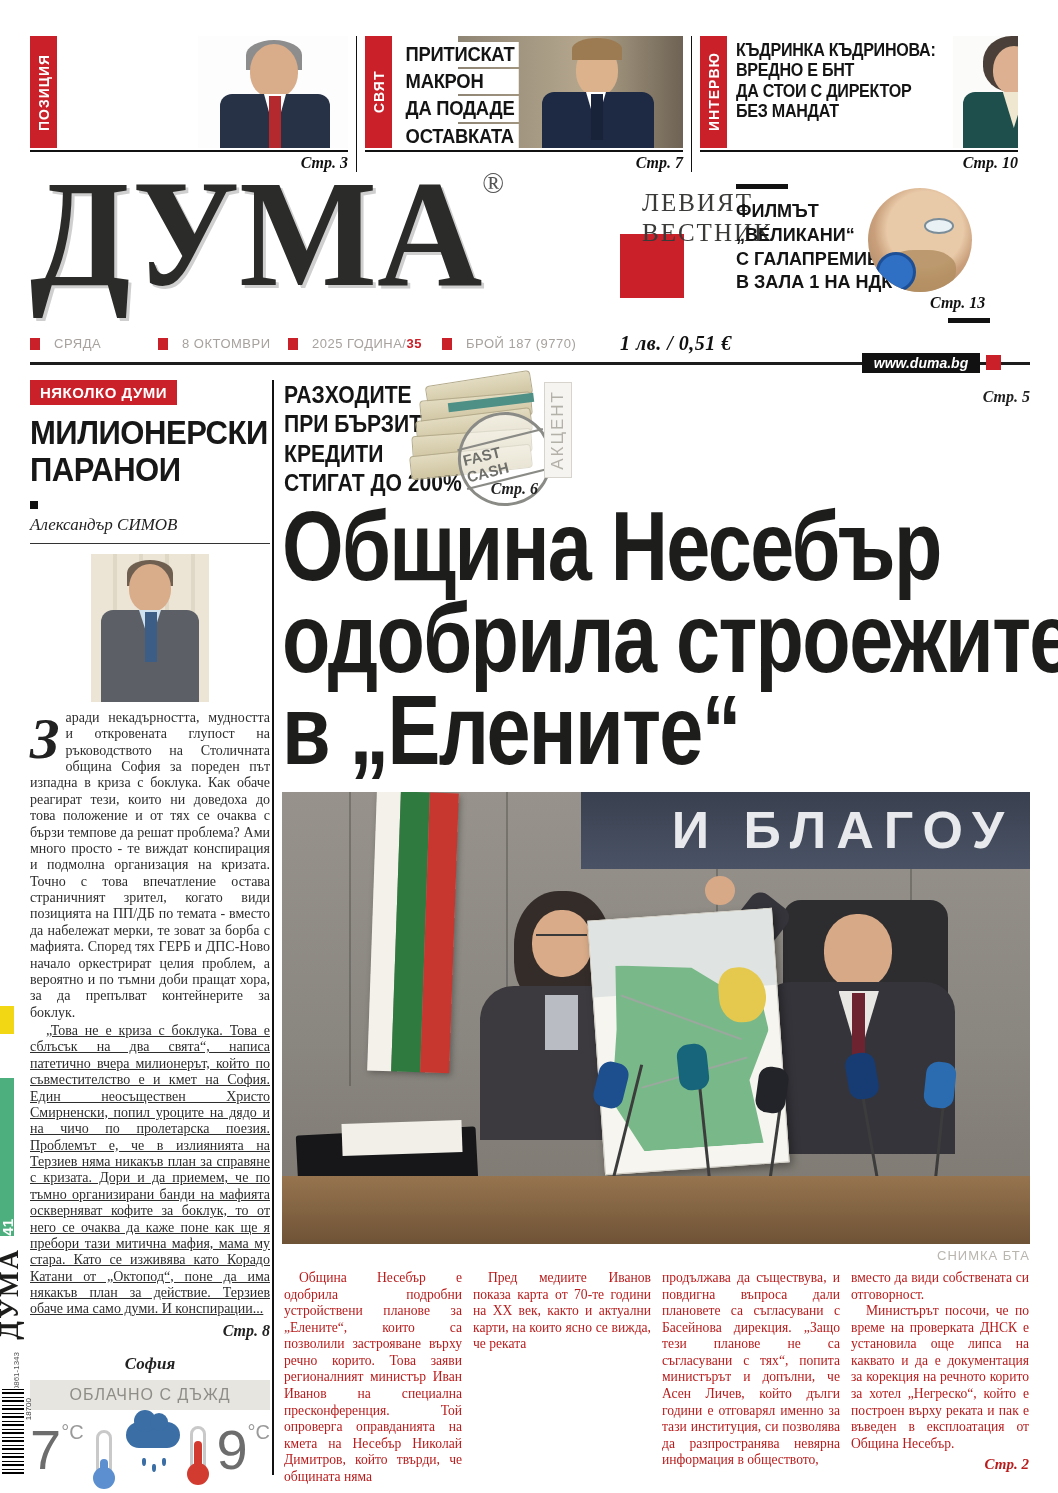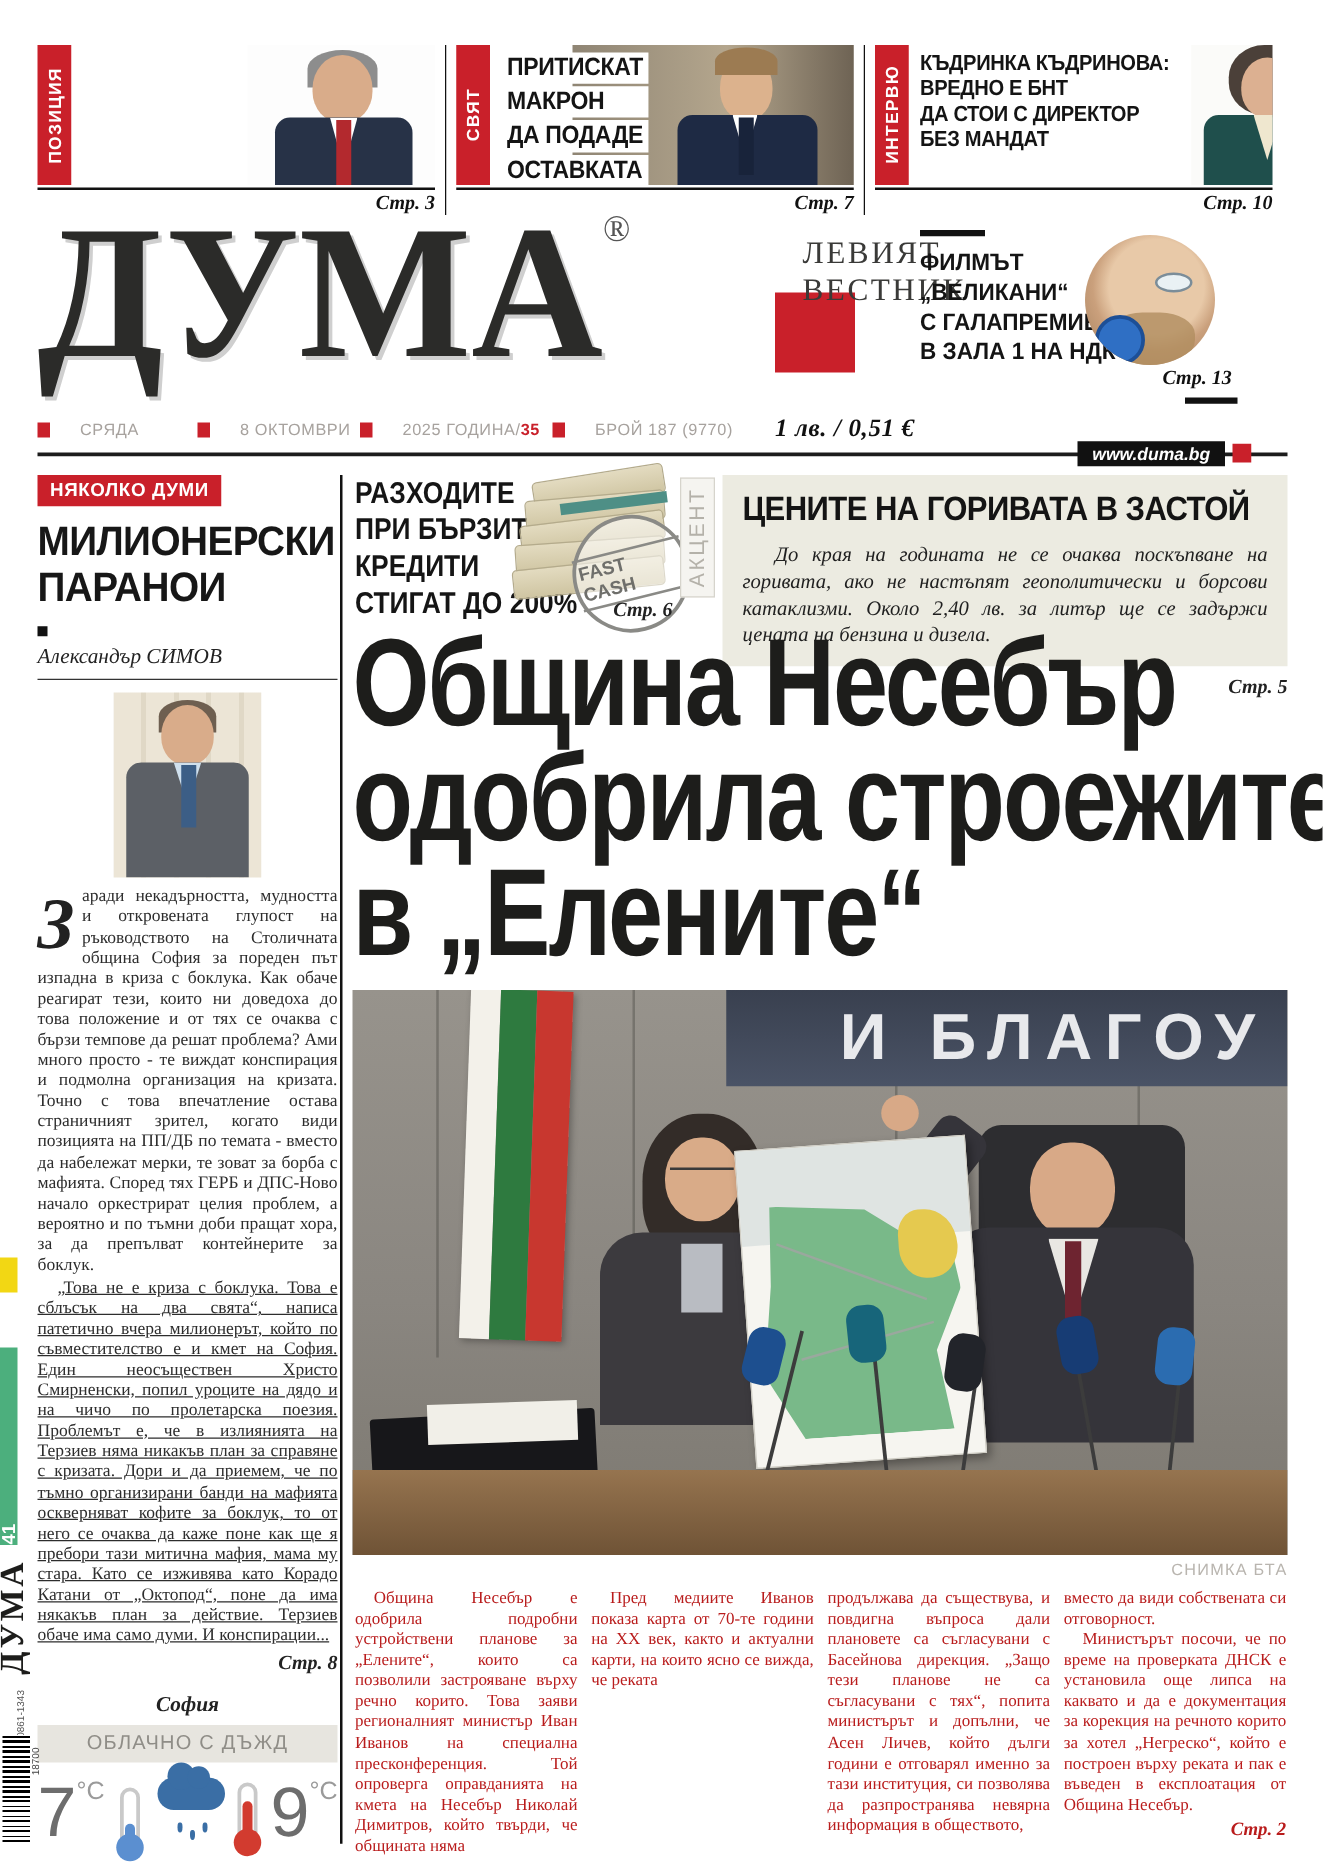--- a/index.html
+++ b/index.html
@@ -66,21 +66,21 @@
     background:radial-gradient(circle at 55% 40%,#e8c9a8 0 45%,#caa07c 60%,#9d7a58 100%);
   }
   #film-beard{position:absolute;left:18px;top:62px;width:70px;height:44px;border-radius:40% 40% 50% 50%;background:#b08d5f;opacity:.8;}
   #film-eye{position:absolute;left:56px;top:30px;width:26px;height:12px;border-radius:50%;background:#e9f1f4;border:2px solid #7b8d99;}
   #film-cap{position:absolute;left:8px;top:64px;width:34px;height:34px;border-radius:50%;background:#2f6fc4;border:3px solid #1d4f96;}
   #film-page{position:absolute;left:900px;top:120px;}
   #film-underline{position:absolute;left:918px;top:146px;width:42px;height:5px;background:#111;}
 
   
   #dateline{position:absolute;top:336px;left:30px;width:1000px;height:22px;font-family:"Liberation Sans",sans-serif;font-size:13px;color:#a7a29e;letter-spacing:.5px;}
-  .dl-item{position:absolute;top:0;display:flex;align-items:center;gap:24px;}
+  .dl-item{position:absolute;top:0;display:flex;align-items:center;gap:14px;}
   .redsq{width:10px;height:12px;background:var(--red);display:inline-block;}
   #dl-price{position:absolute;left:590px;top:-4px;font:italic bold 20px "Liberation Serif",serif;color:#111;}
   #top-rule{position:absolute;top:362px;left:30px;width:1000px;height:3px;background:#1c1c1c;}
   #site-box{position:absolute;top:353px;left:862px;width:118px;height:20px;background:#111;color:#fff;
     font:italic bold 14px "Liberation Sans",sans-serif;display:flex;align-items:center;justify-content:center;}
   #site-redsq{position:absolute;top:355px;left:986px;width:15px;height:15px;background:var(--red);}
 
   
   #opinion{position:absolute;top:380px;left:30px;width:240px;}
   #kicker{display:inline-block;background:var(--red);color:#fff;font:bold 15px "Liberation Sans",sans-serif;padding:4px 10px;letter-spacing:.5px;}
@@ -380,24 +380,20 @@
       </div>
   </div>
   <div id="credit-page">Стр. 6</div>
 </div>
 
 <div id="akcent">
     <span>АКЦЕНТ</span>
   </div>
 
 <div id="fuel">
-  <div id="fuel-box">
-    <div id="fuel-title">ЦЕНИТЕ НА ГОРИВАТА В ЗАСТОЙ</div>
-    <div id="fuel-text">До края на годината не се очаква поскъпване на горивата, ако не настъпят геополитически и борсови катаклизми. Около 2,40 лв. за литър ще се задържи цената на бензина и дизела.</div>
-  </div>
   <div id="fuel-page">Стр. 5</div>
 </div>
 
 <div id="main-head">
   <div class="h1line"><span>Община Несебър</span></div>
   <div class="h1line"><span>одобрила строежите</span></div>
   <div class="h1line"><span>в „Елените“</span></div>
   <div id="subhead">Басейнова дирекция проспала незаконните постройки</div>
 </div>
 

